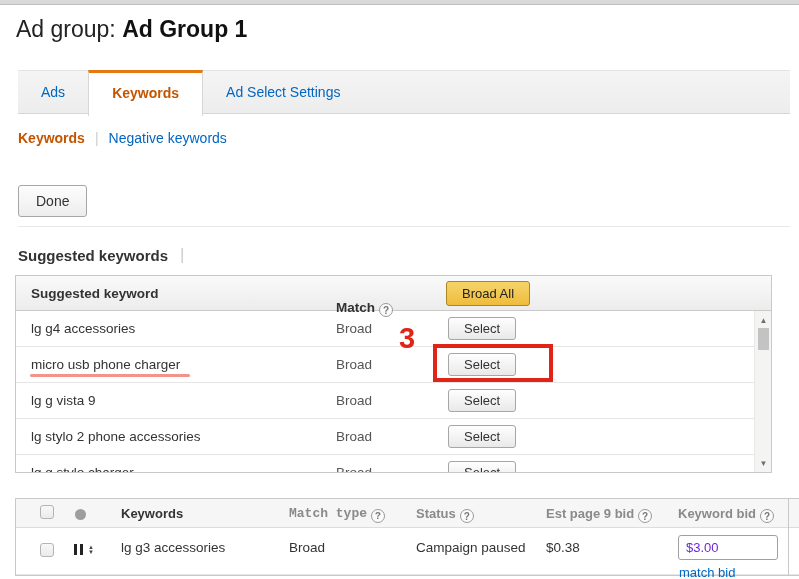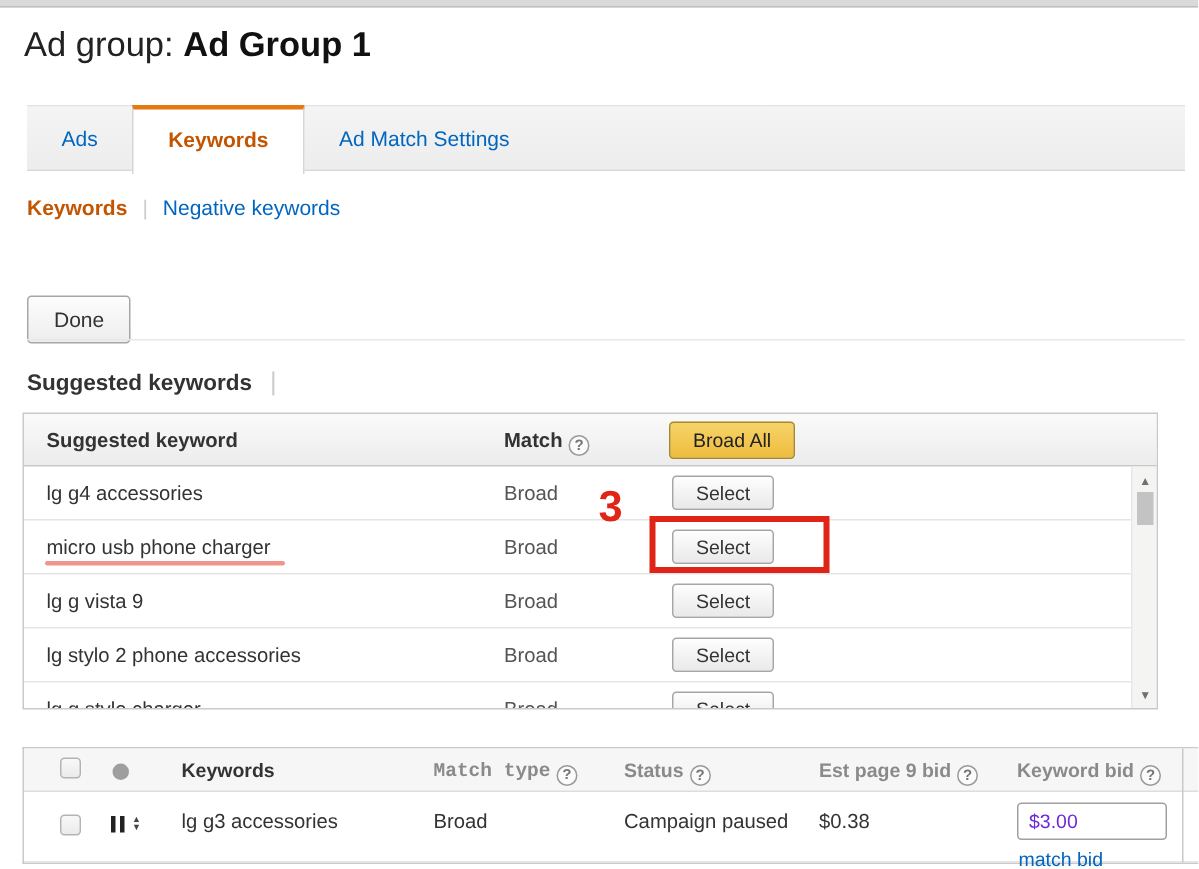--- a/index.html
+++ b/index.html
@@ -48,21 +48,21 @@
   .subnav {
     position: absolute; left: 18px; top: 130px;
     display: flex; align-items: center; font-size: 14px;
   }
   .subnav .active-link { color: var(--tab-active, #c45500); font-weight: bold; }
   .subnav .sep { color: #ccc; padding: 0 10px; }
   .subnav a, .link { color: var(--link, #0066c0); text-decoration: none; cursor: pointer; }
 
   
   .btn-done {
-    position: absolute; left: 18px; top: 197px;
+    position: absolute; left: 18px; top: 185px;
     padding: 7px 17px; font-size: 14px; color: #333;
     font-family: "Liberation Sans", sans-serif;
     background: linear-gradient(#fdfdfd, #ededee);
     border: 1px solid #a6a6a6; border-radius: 3px;
     box-shadow: 0 1px 0 rgba(255,255,255,.6) inset; cursor: pointer;
   }
   .divider {
     position: absolute; left: 18px; top: 226px; width: 772px; height: 1px;
     background: #e8e8e8;
   }
@@ -83,21 +83,21 @@
   .sg-header {
     position: relative; height: 35px;
     background: linear-gradient(#fafafa, #ececec);
     border-bottom: 1px solid #c9c9c9;
   }
   .sg-header .col-kw {
     position: absolute; left: 15px; top: 10px;
     font-size: 13.5px; font-weight: bold; color: #333;
   }
   .sg-header .col-match {
-    position: absolute; left: 320px; top: 10px;
+    position: absolute; left: 320px; top: 24px;
     font-size: 13.5px; font-weight: bold; color: #333;
   }
   .help-icon {
     display: inline-block; width: 14px; height: 14px; line-height: 13px;
     border: 1px solid #999; border-radius: 50%; color: #777;
     font-size: 10px; text-align: center; margin-left: 4px;
     vertical-align: -2px; cursor: pointer; background: #fbfbfb;
   }
   .btn-selectall {
     position: absolute; left: 430px; top: 5px;
@@ -193,21 +193,21 @@
 
   <div class="top-strip"></div>
 
   <div class="page-title">
     <span>Ad group: </span><span class="t-bold">Ad Group 1</span>
   </div>
 
   <div class="tabbar">
     <div class="tab">Ads</div>
     <div class="tab active">Keywords</div>
-    <div class="tab">Ad Match Settings</div>
+    <div class="tab">Ad Select Settings</div>
   </div>
 
   <div class="subnav">
     <span class="active-link">Keywords</span>
     <span class="sep">|</span>
     <a>Negative keywords</a>
   </div>
 
   <button class="btn-done">Done</button>
 

